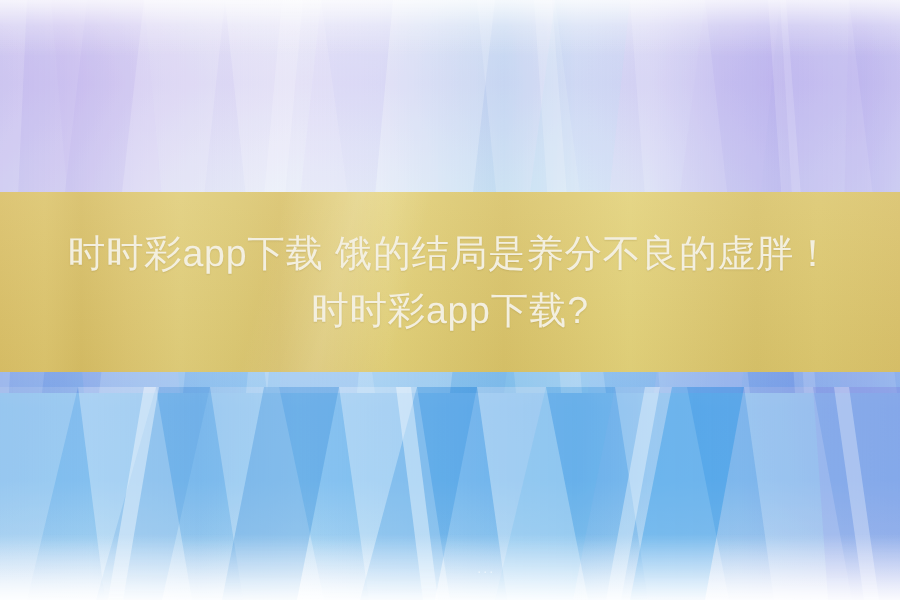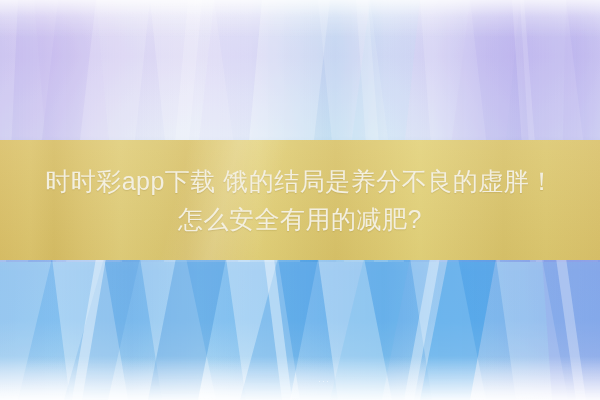--- a/index.html
+++ b/index.html
@@ -106,21 +106,21 @@
   .haze-bottom {
     top: 356px;
     height: 44px;
     background: linear-gradient(180deg, rgba(255,255,255,0) 0%, rgba(255,255,255,0.45) 52%, rgba(255,255,255,0.92) 100%);
   }
 
   
   #title-band {
     position: absolute;
     left: 0;
-    top: 140px;
+    top: 128px;
     width: 600px;
     height: 120px;
     background:
       linear-gradient(90deg,
         #d9bf66 0%,
         #dcc46c 5%,
         #d6bd64 9%,
         #dcc56f 14%,
         #e0cd79 20%,
         #dcc872 26%,
@@ -236,18 +236,18 @@
       </g>
     </svg>
   </div>
 
   <div class="bg-layer haze-top"></div>
   <div class="bg-layer haze-bottom"></div>
 
   <div id="title-band">
     <div class="band-sheen"></div>
     <div class="title-line">时时彩app下载 饿的结局是养分不良的虚胖！</div>
-    <div class="title-line">怎么安全有用的减肥?</div>
+    <div class="title-line">时时彩app下载?</div>
   </div>
 
   <div id="watermark">···</div>
 
 </div>
 
 </body></html>

